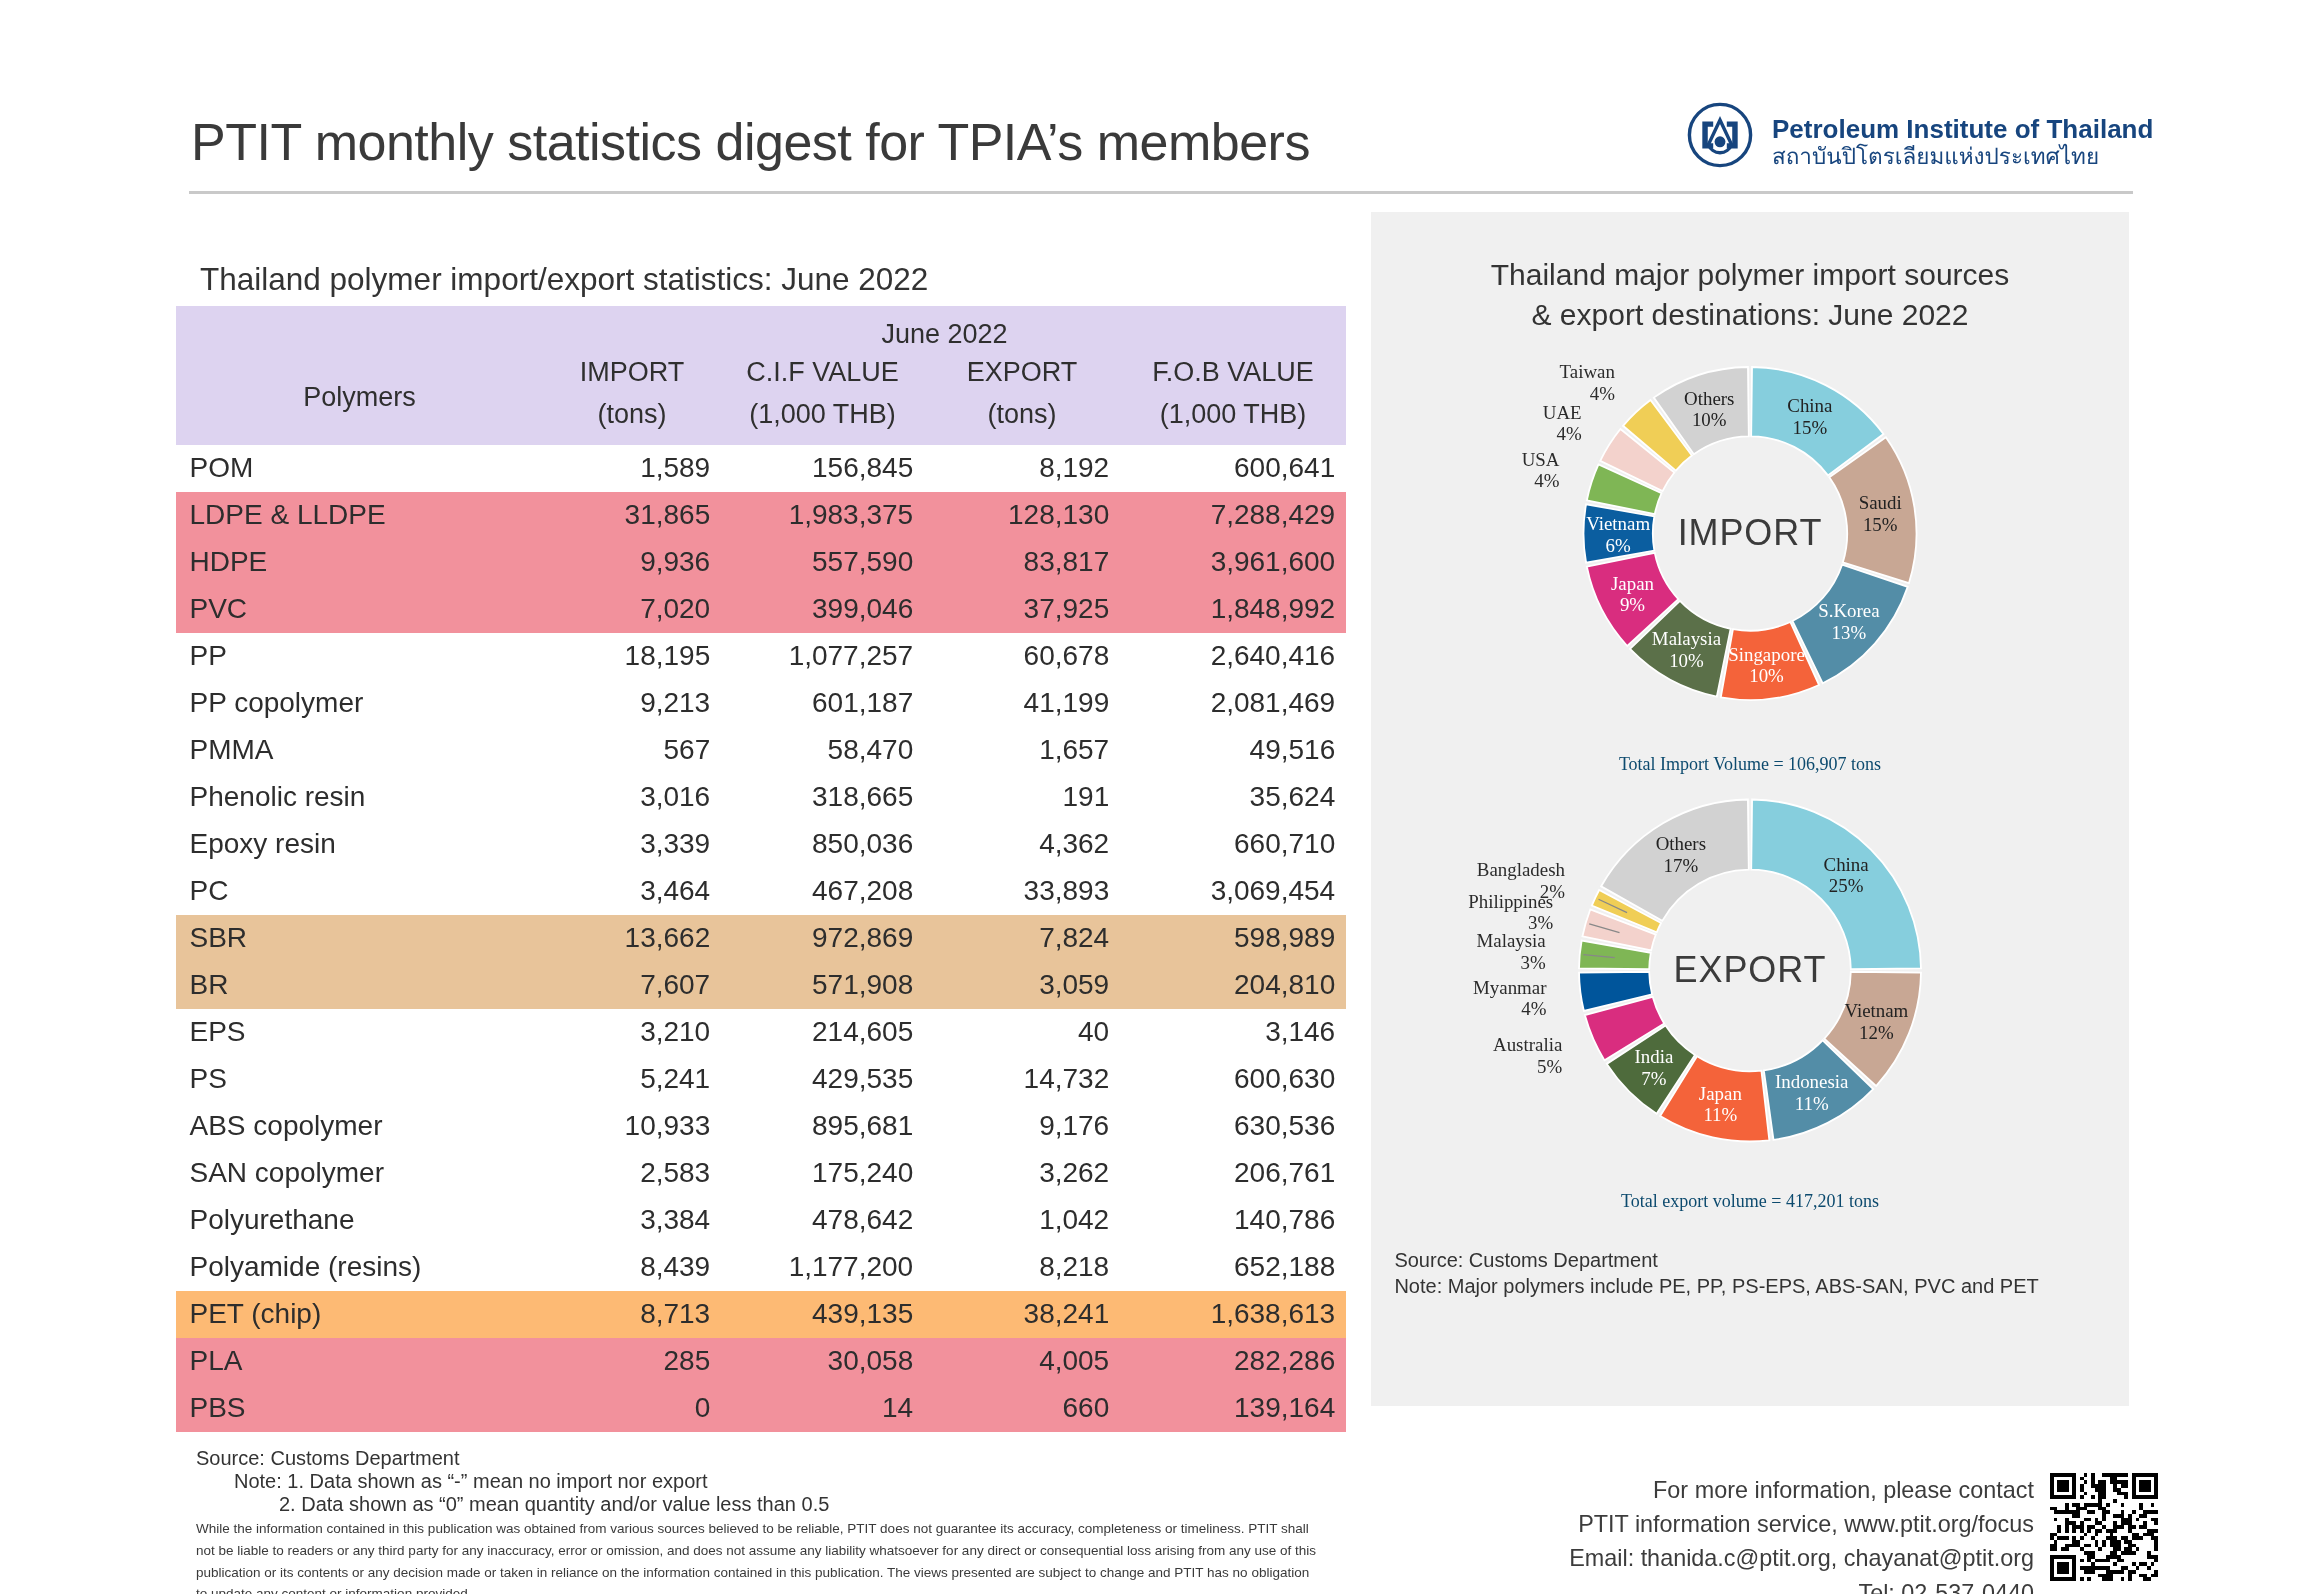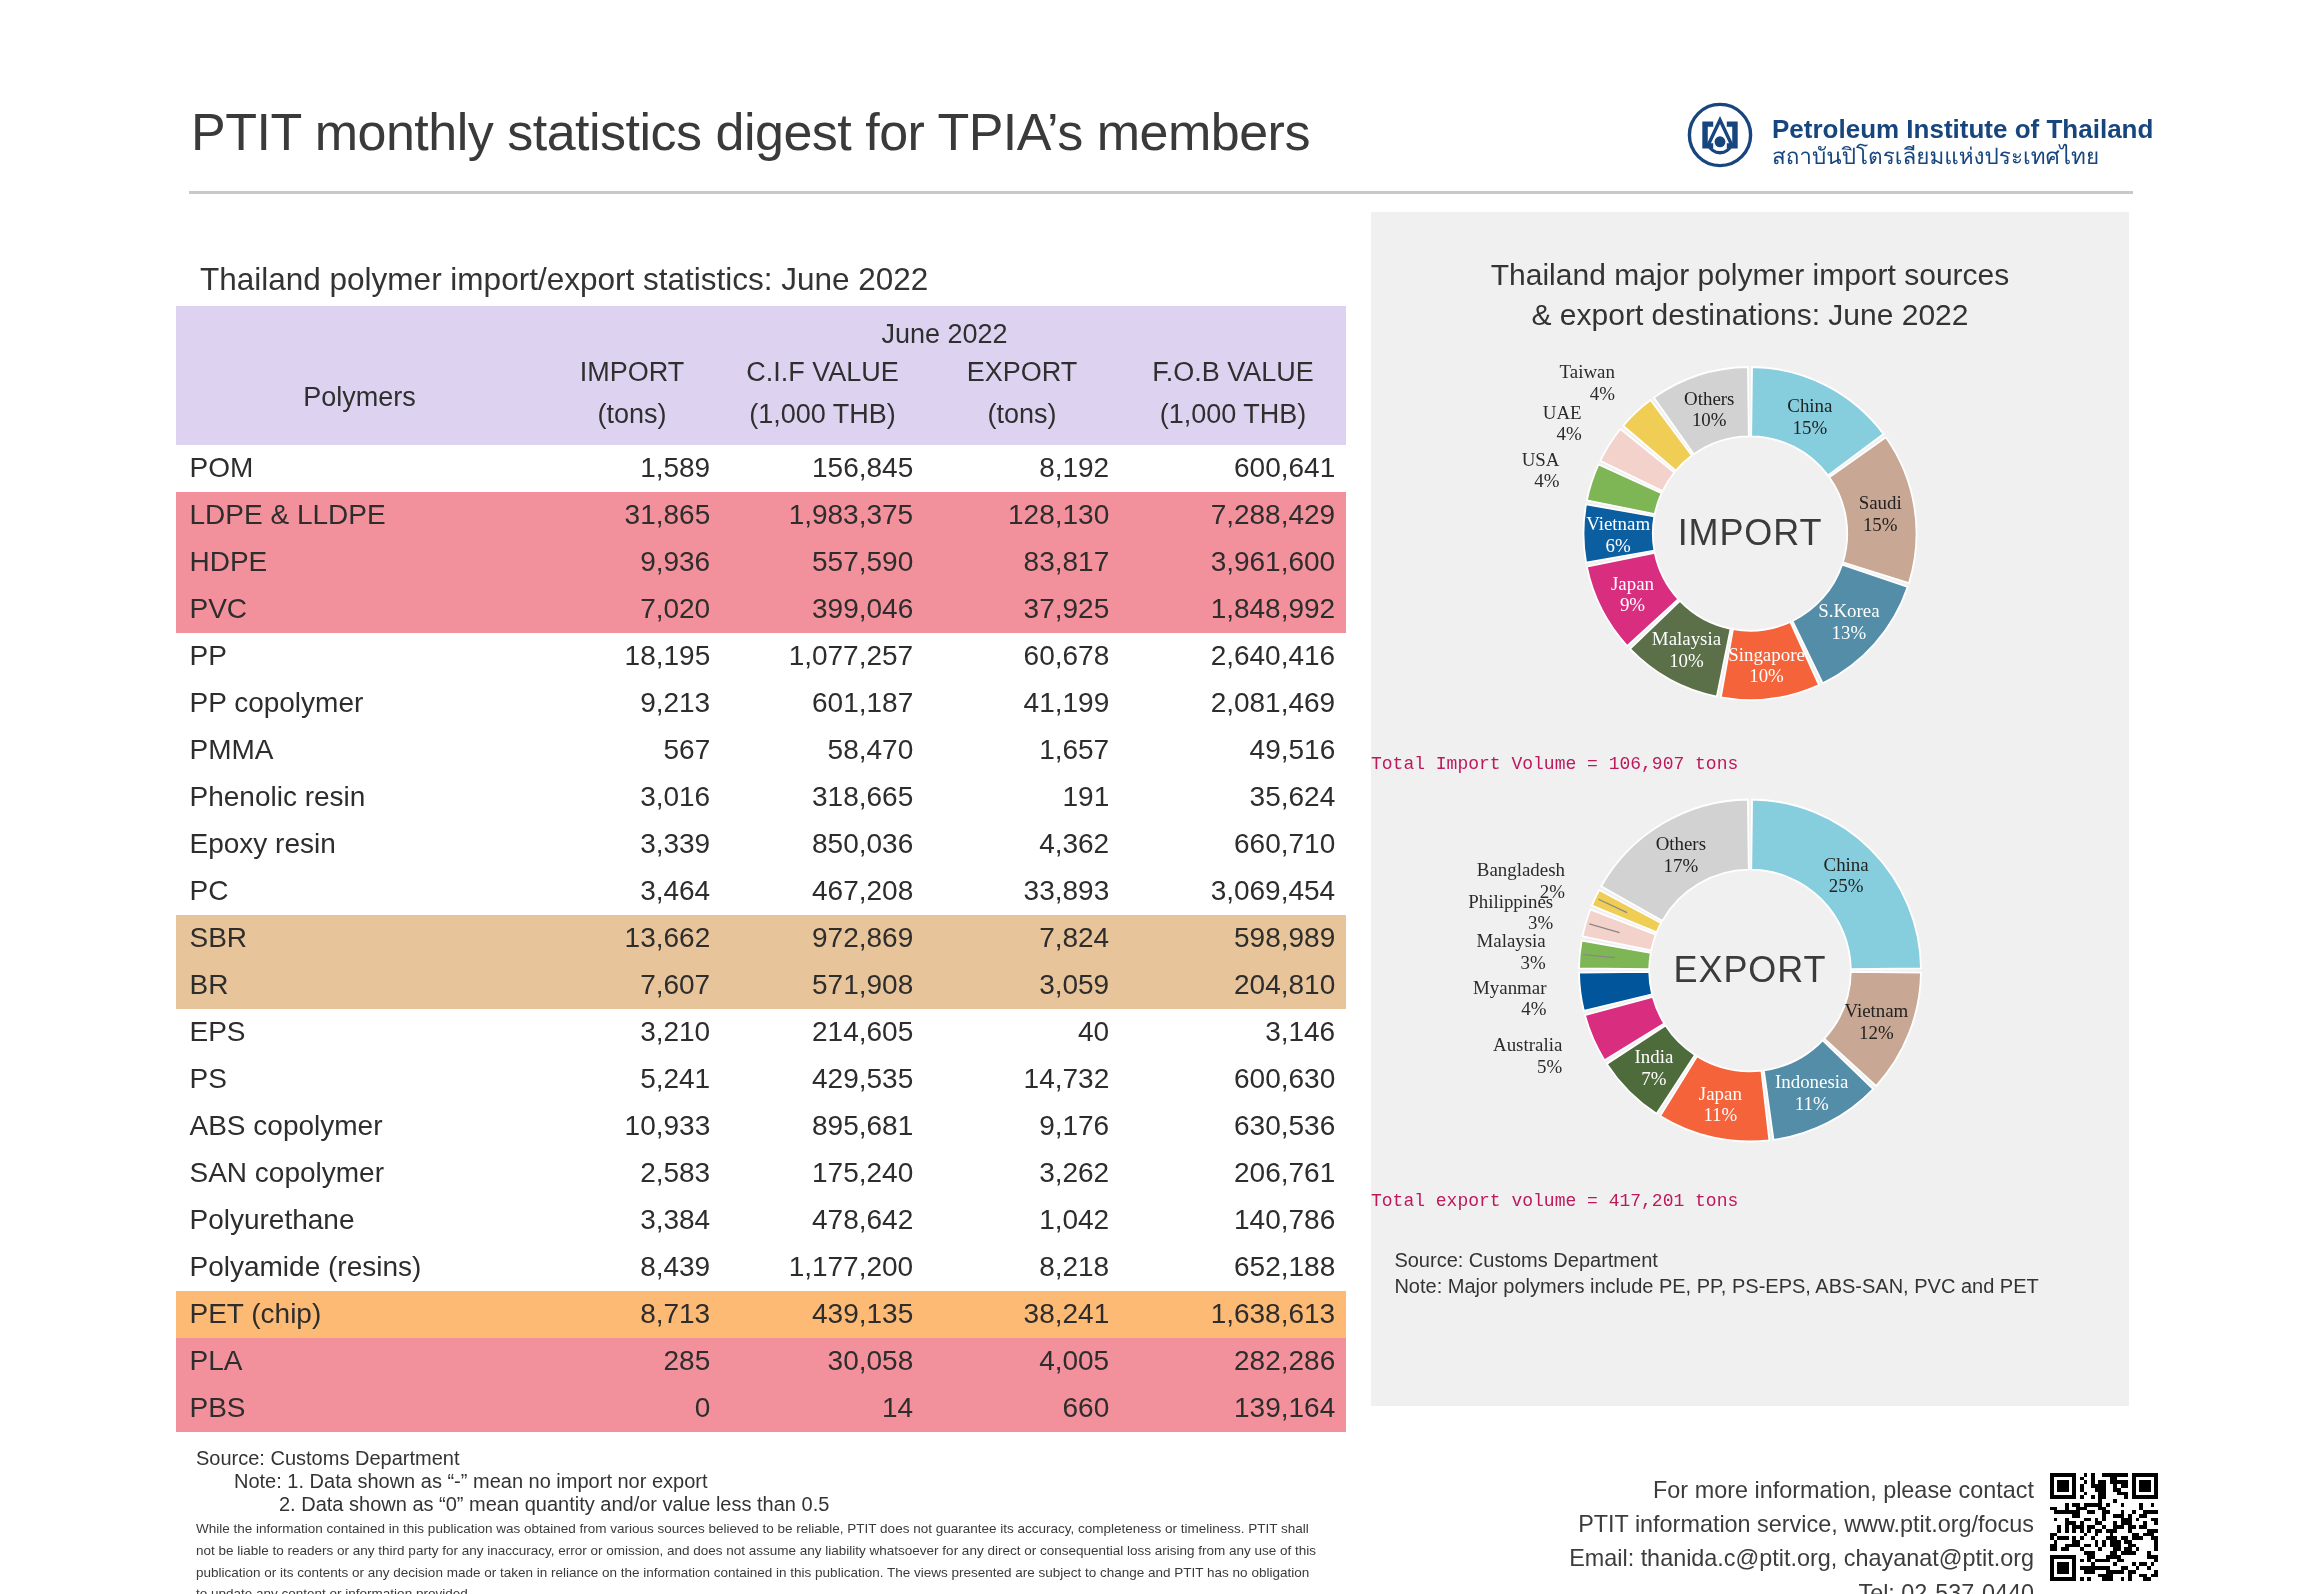--- a/index.html
+++ b/index.html
@@ -6,21 +6,21 @@
   html, body {
     width: 2304px; height: 1595px;
     background: #ffffff;
     font-family: "Liberation Sans", sans-serif;
     overflow: hidden;
   }
   #page { position: relative; width: 2304px; height: 1595px; }
 
   
   .hdr-title {
-    position: absolute; left: 191px; top: 102px;
+    position: absolute; left: 191px; top: 112px;
     font-size: 52px; color: #3a3a3a; font-weight: 400;
     letter-spacing: -0.5px; white-space: nowrap;
   }
   .hdr-rule {
     position: absolute; left: 189px; top: 191px;
     width: 1944px; height: 2.7px; background: #c9c9c9;
   }
   .brand { position: absolute; left: 1686px; top: 101px; display: flex; align-items: flex-end; gap: 18px; }
   .brand-mark { width: 68px; height: 68px; }
   .brand-text { display: flex; flex-direction: column; line-height: 1.12; }
@@ -71,22 +71,22 @@
   .panel {
     position: absolute; left: 1371px; top: 212px;
     width: 758px; height: 1194px; background: #f0f0f0;
   }
   .panel-title {
     position: absolute; top: 43px; left: 0; width: 100%;
     text-align: center; font-size: 30px; color: #333; line-height: 1.32;
   }
   .donut-wrap { position: absolute; left: 0; width: 100%; }
   .donut-wrap svg { display: block; margin: 0 auto; }
-  .total-line { font-size: 18px; color: #be185d;
-    font-family: Liberation Mono, monospace; }
+  .total-line { text-align: center; font-size: 18px; color: #0c4a6e;
+    font-family: Liberation Serif, serif; }
   .panel-src { position: absolute; left: 23.4px; font-size: 20px; color: #333; line-height: 1.32; }
 
   .slice-lbl { font-family: "Liberation Serif", serif; font-size: 21px; }
   .slice-lbl.out { fill: #2b2b2b; }
   .slice-lbl.w   { fill: #ffffff; }
   .slice-lbl.d   { fill: #222222; }
   .center-word { font-family: "Liberation Sans", sans-serif; font-size: 40px; fill: #3b3b3b; letter-spacing: 1px; }
 
   
   .contact {

